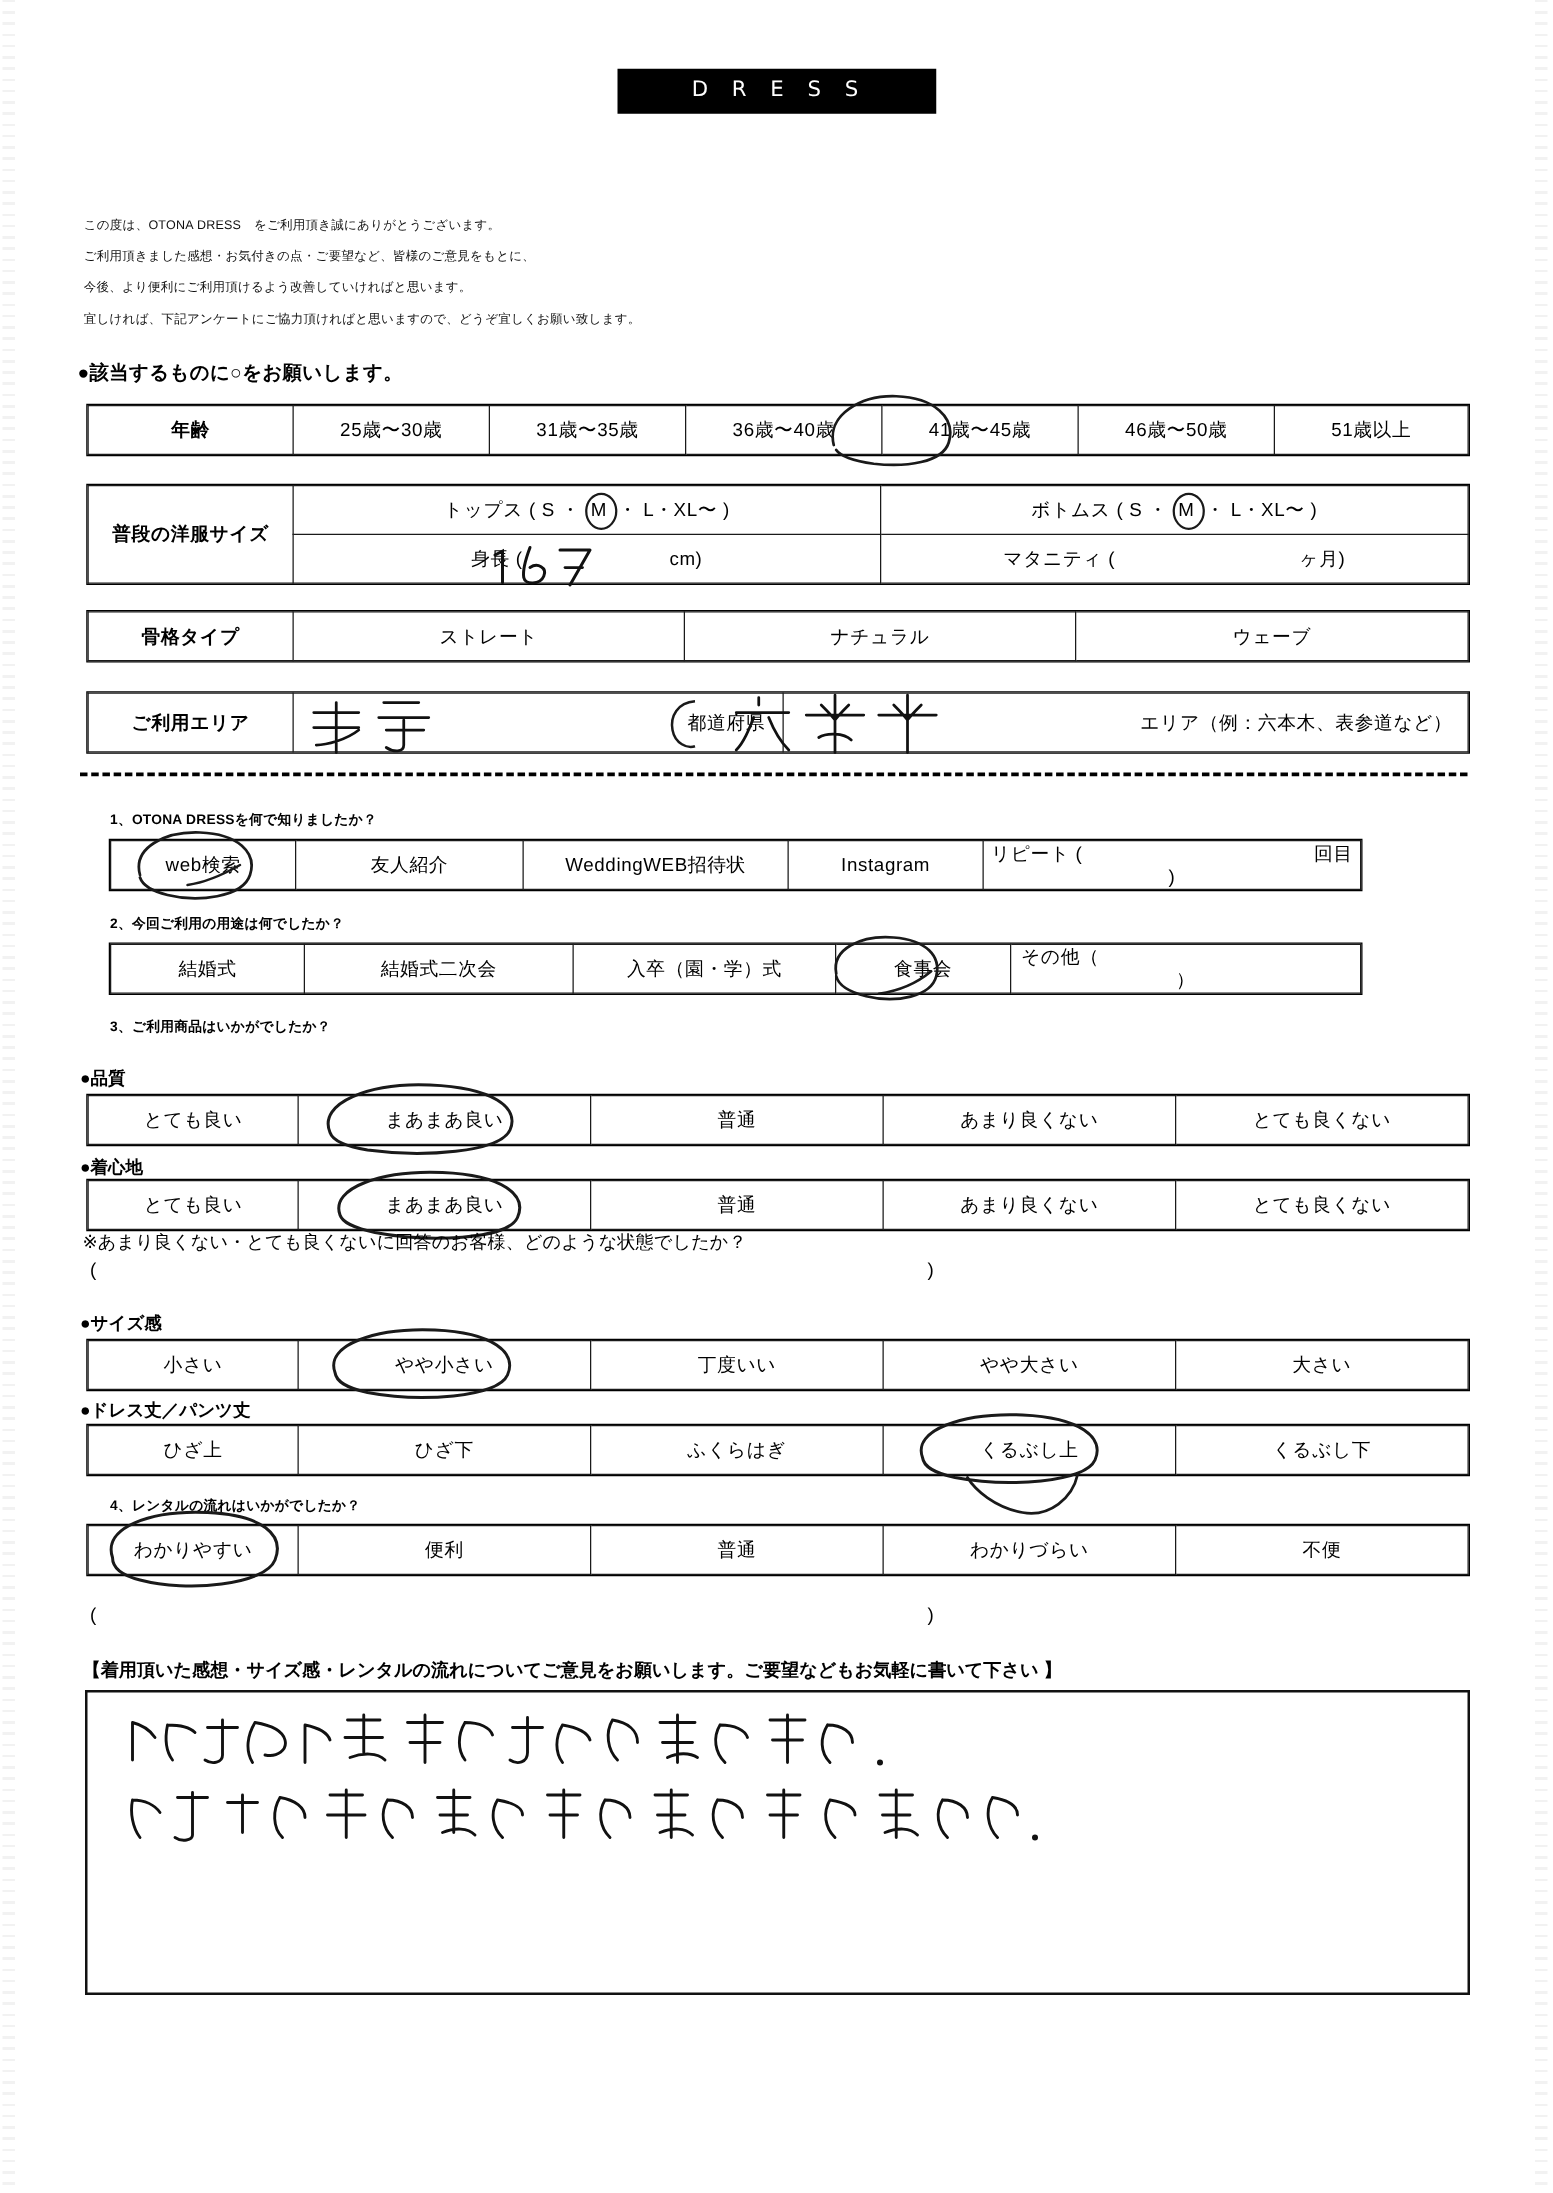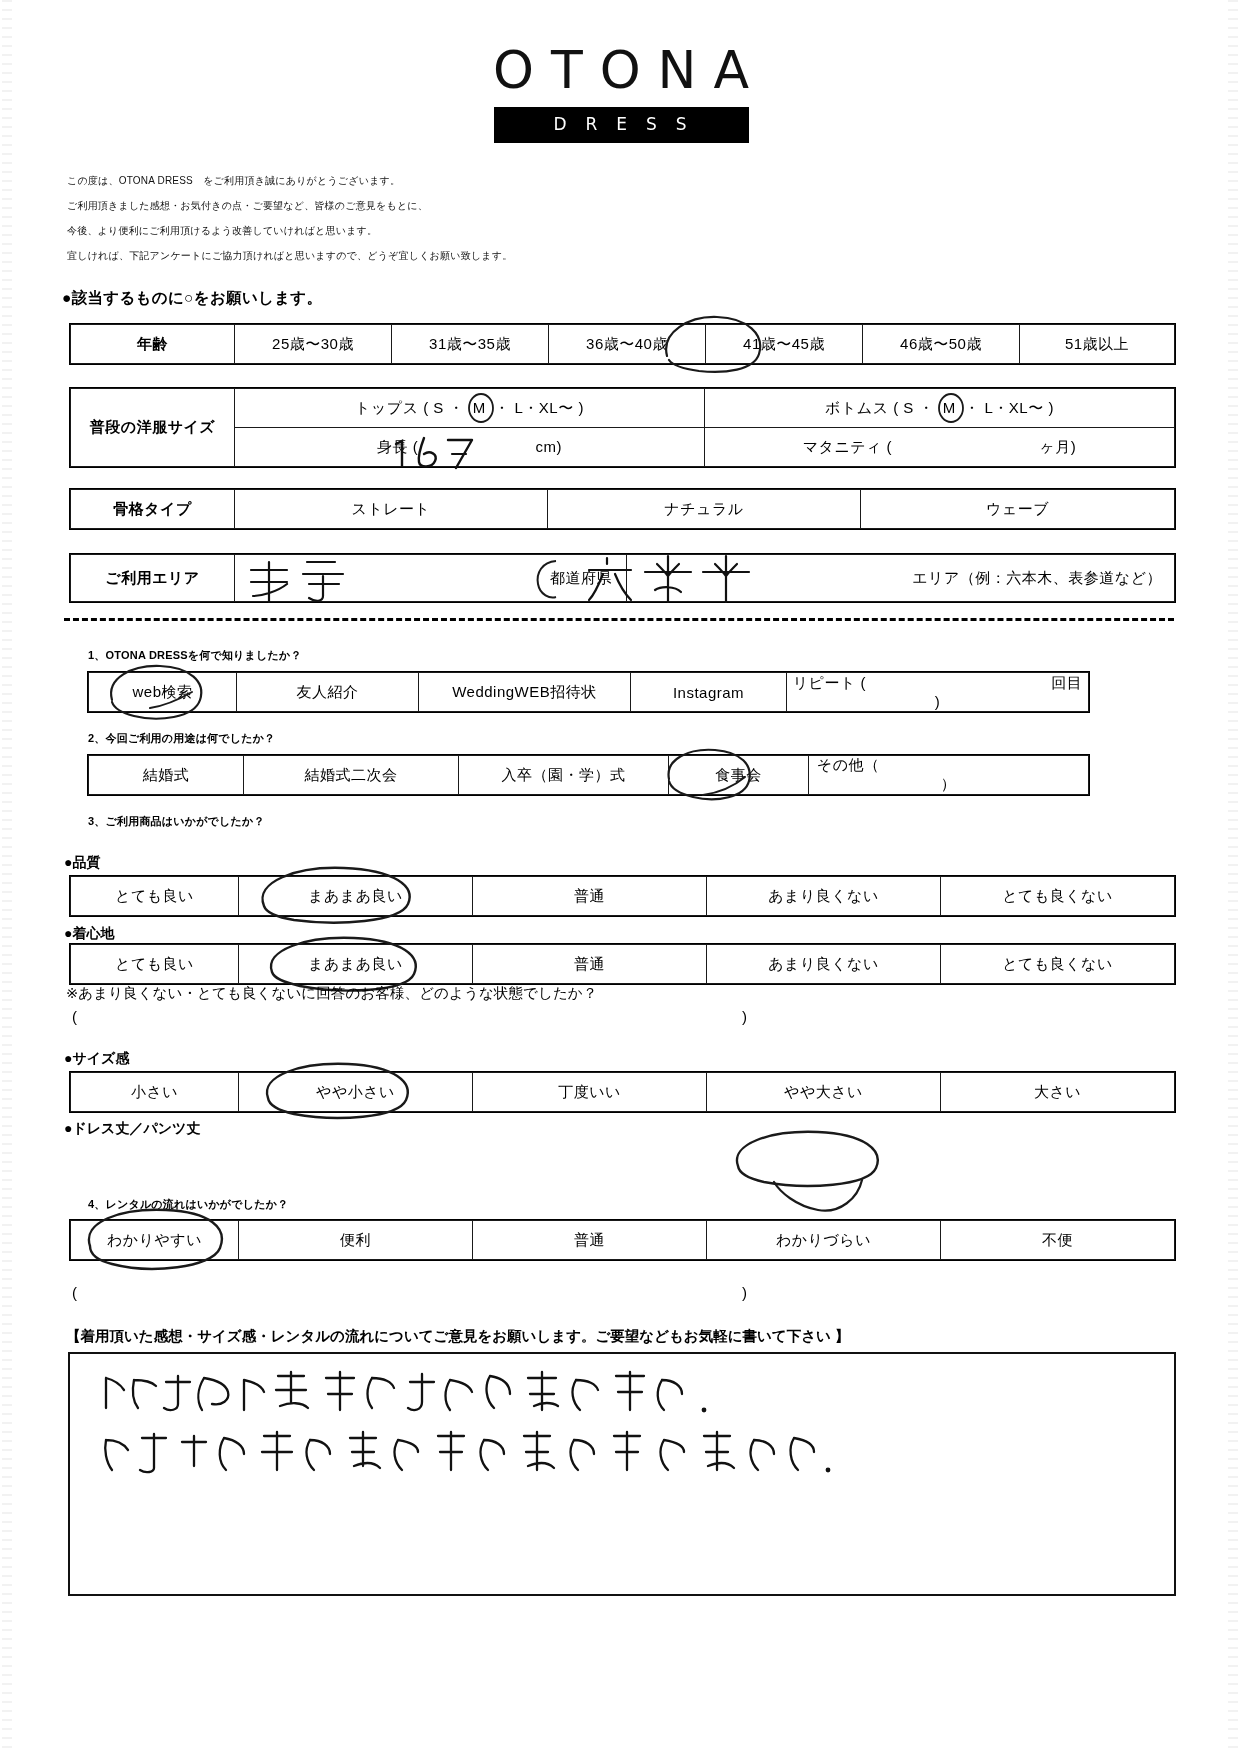--- a/index.html
+++ b/index.html
@@ -166,21 +166,20 @@
 </style>
 </head>
 <body>
 
 <div class="page">
 
   <div class="scan-edge left"></div>
   <div class="scan-edge right"></div>
 
   <div class="logo-wrap">
-    <div class="logo-otona">OTONA</div>
     <div class="logo-dress">DRESS</div>
   </div>
 
   <div class="intro">
     <div>この度は、OTONA DRESS　をご利用頂き誠にありがとうございます。</div>
     <div>ご利用頂きました感想・お気付きの点・ご要望など、皆様のご意見をもとに、</div>
     <div>今後、より便利にご利用頂けるよう改善していければと思います。</div>
     <div>宜しければ、下記アンケートにご協力頂ければと思いますので、どうぞ宜しくお願い致します。</div>
   </div>
 
@@ -463,20 +462,38 @@
     </tr>
   </tbody>
     </table>
   <div class="circle-mark" style="left:252px; top:1058px;">
     <svg width="172" height="66" viewBox="0 0 172 66">
       <path d="M16 40 C8 18, 48 4, 96 6 C142 8, 162 24, 154 42 C146 60, 84 64, 42 56 C24 52, 17 47, 16 40" fill="none" stroke="#1a1a1a" stroke-width="2.4" stroke-linecap="round"></path>
     </svg>
   </div>
 
   <div class="sub-bullet" style="top:1120px;">●ドレス丈／パンツ丈</div>
+  <table class="form" style="left:70px; top:1140px; width:1104px;">
+    <colgroup>
+        <col style="width:168px">
+        <col style="width:234px">
+        <col style="width:234px">
+        <col style="width:234px">
+        <col style="width:234px">
+      </colgroup>
+    <tbody>
+        <tr>
+      <td>ひざ上</td>
+      <td>ひざ下</td>
+      <td>ふくらはぎ</td>
+      <td>くるぶし上</td>
+      <td>くるぶし下</td>
+    </tr>
+  </tbody>
+    </table>
   <div class="circle-mark" style="left:722px; top:1126px;">
     <svg width="170" height="88" viewBox="0 0 170 88">
       <path d="M16 40 C8 18, 48 4, 96 6 C142 8, 162 24, 154 42 C146 60, 84 64, 42 56 C24 52, 17 47, 16 40" fill="none" stroke="#1a1a1a" stroke-width="2.4" stroke-linecap="round"></path>
       <path d="M52 56 C58 66, 74 80, 96 84 C118 88, 136 72, 140 54" fill="none" stroke="#1a1a1a" stroke-width="2.2" stroke-linecap="round"></path>
     </svg>
   </div>
 
   <div class="q-head" style="top:1197px;">4、レンタルの流れはいかがでしたか？</div>
   <table class="form" style="left:70px; top:1220px; width:1104px;">
     <colgroup>

